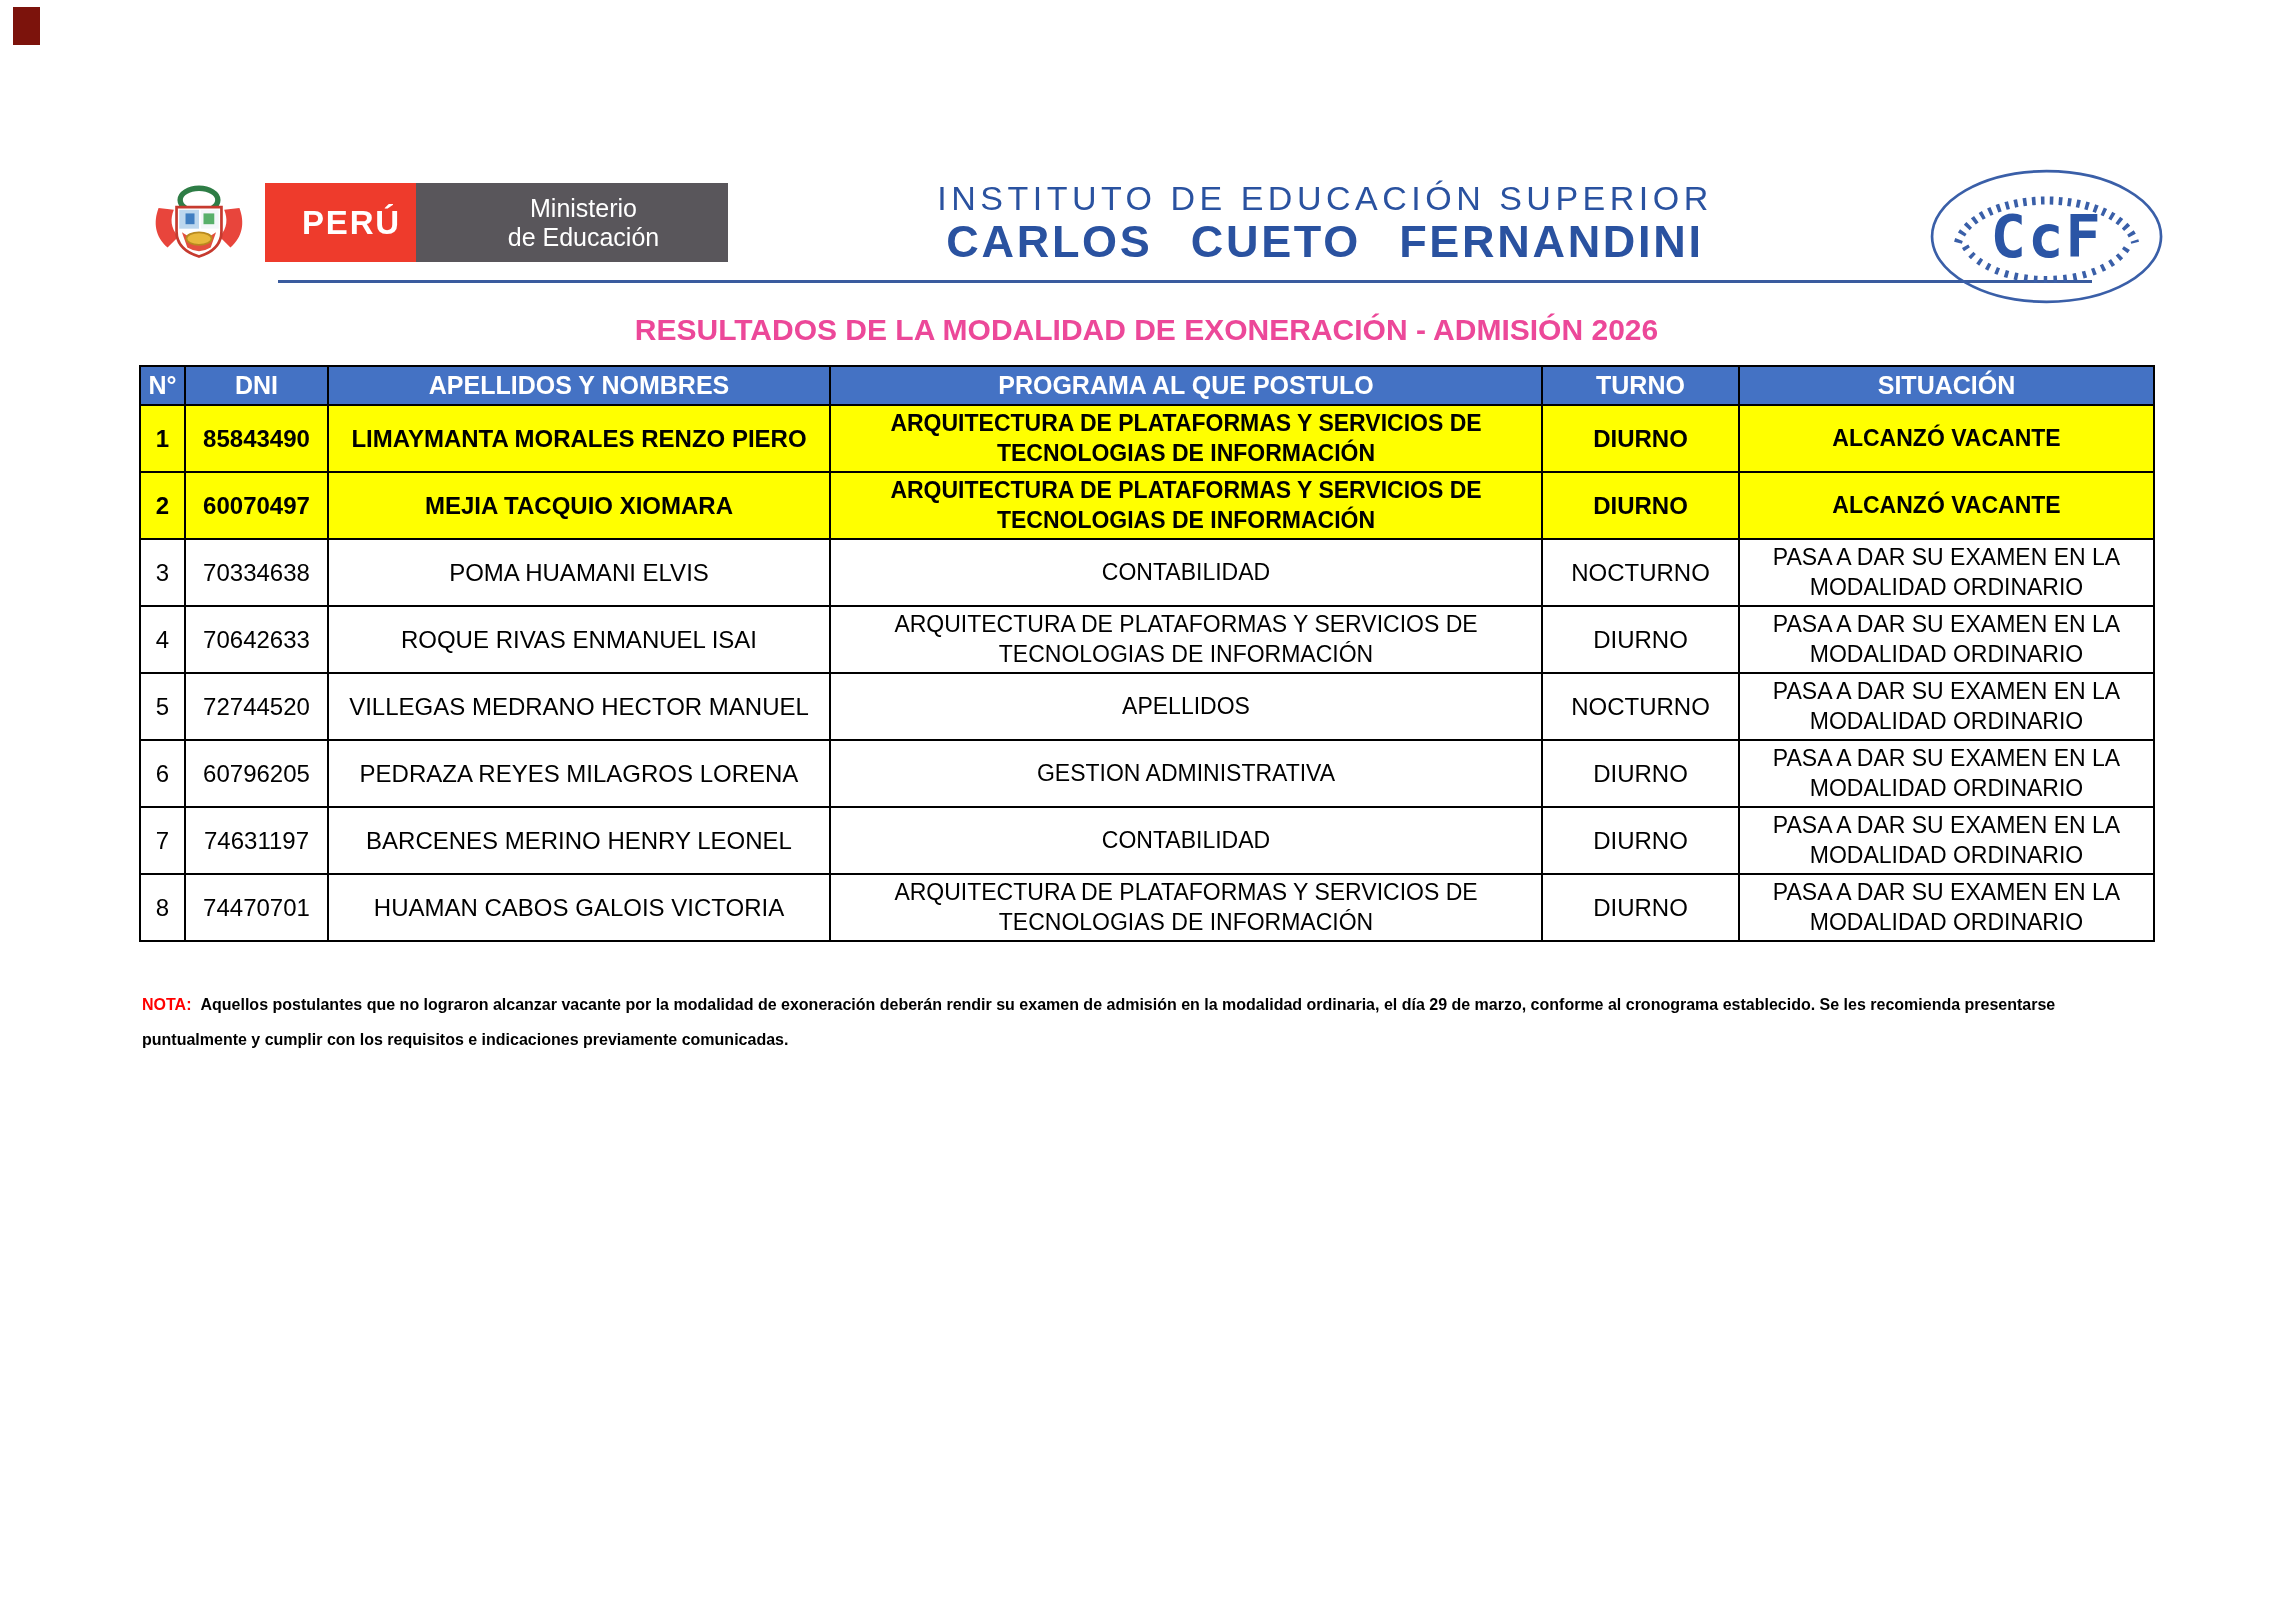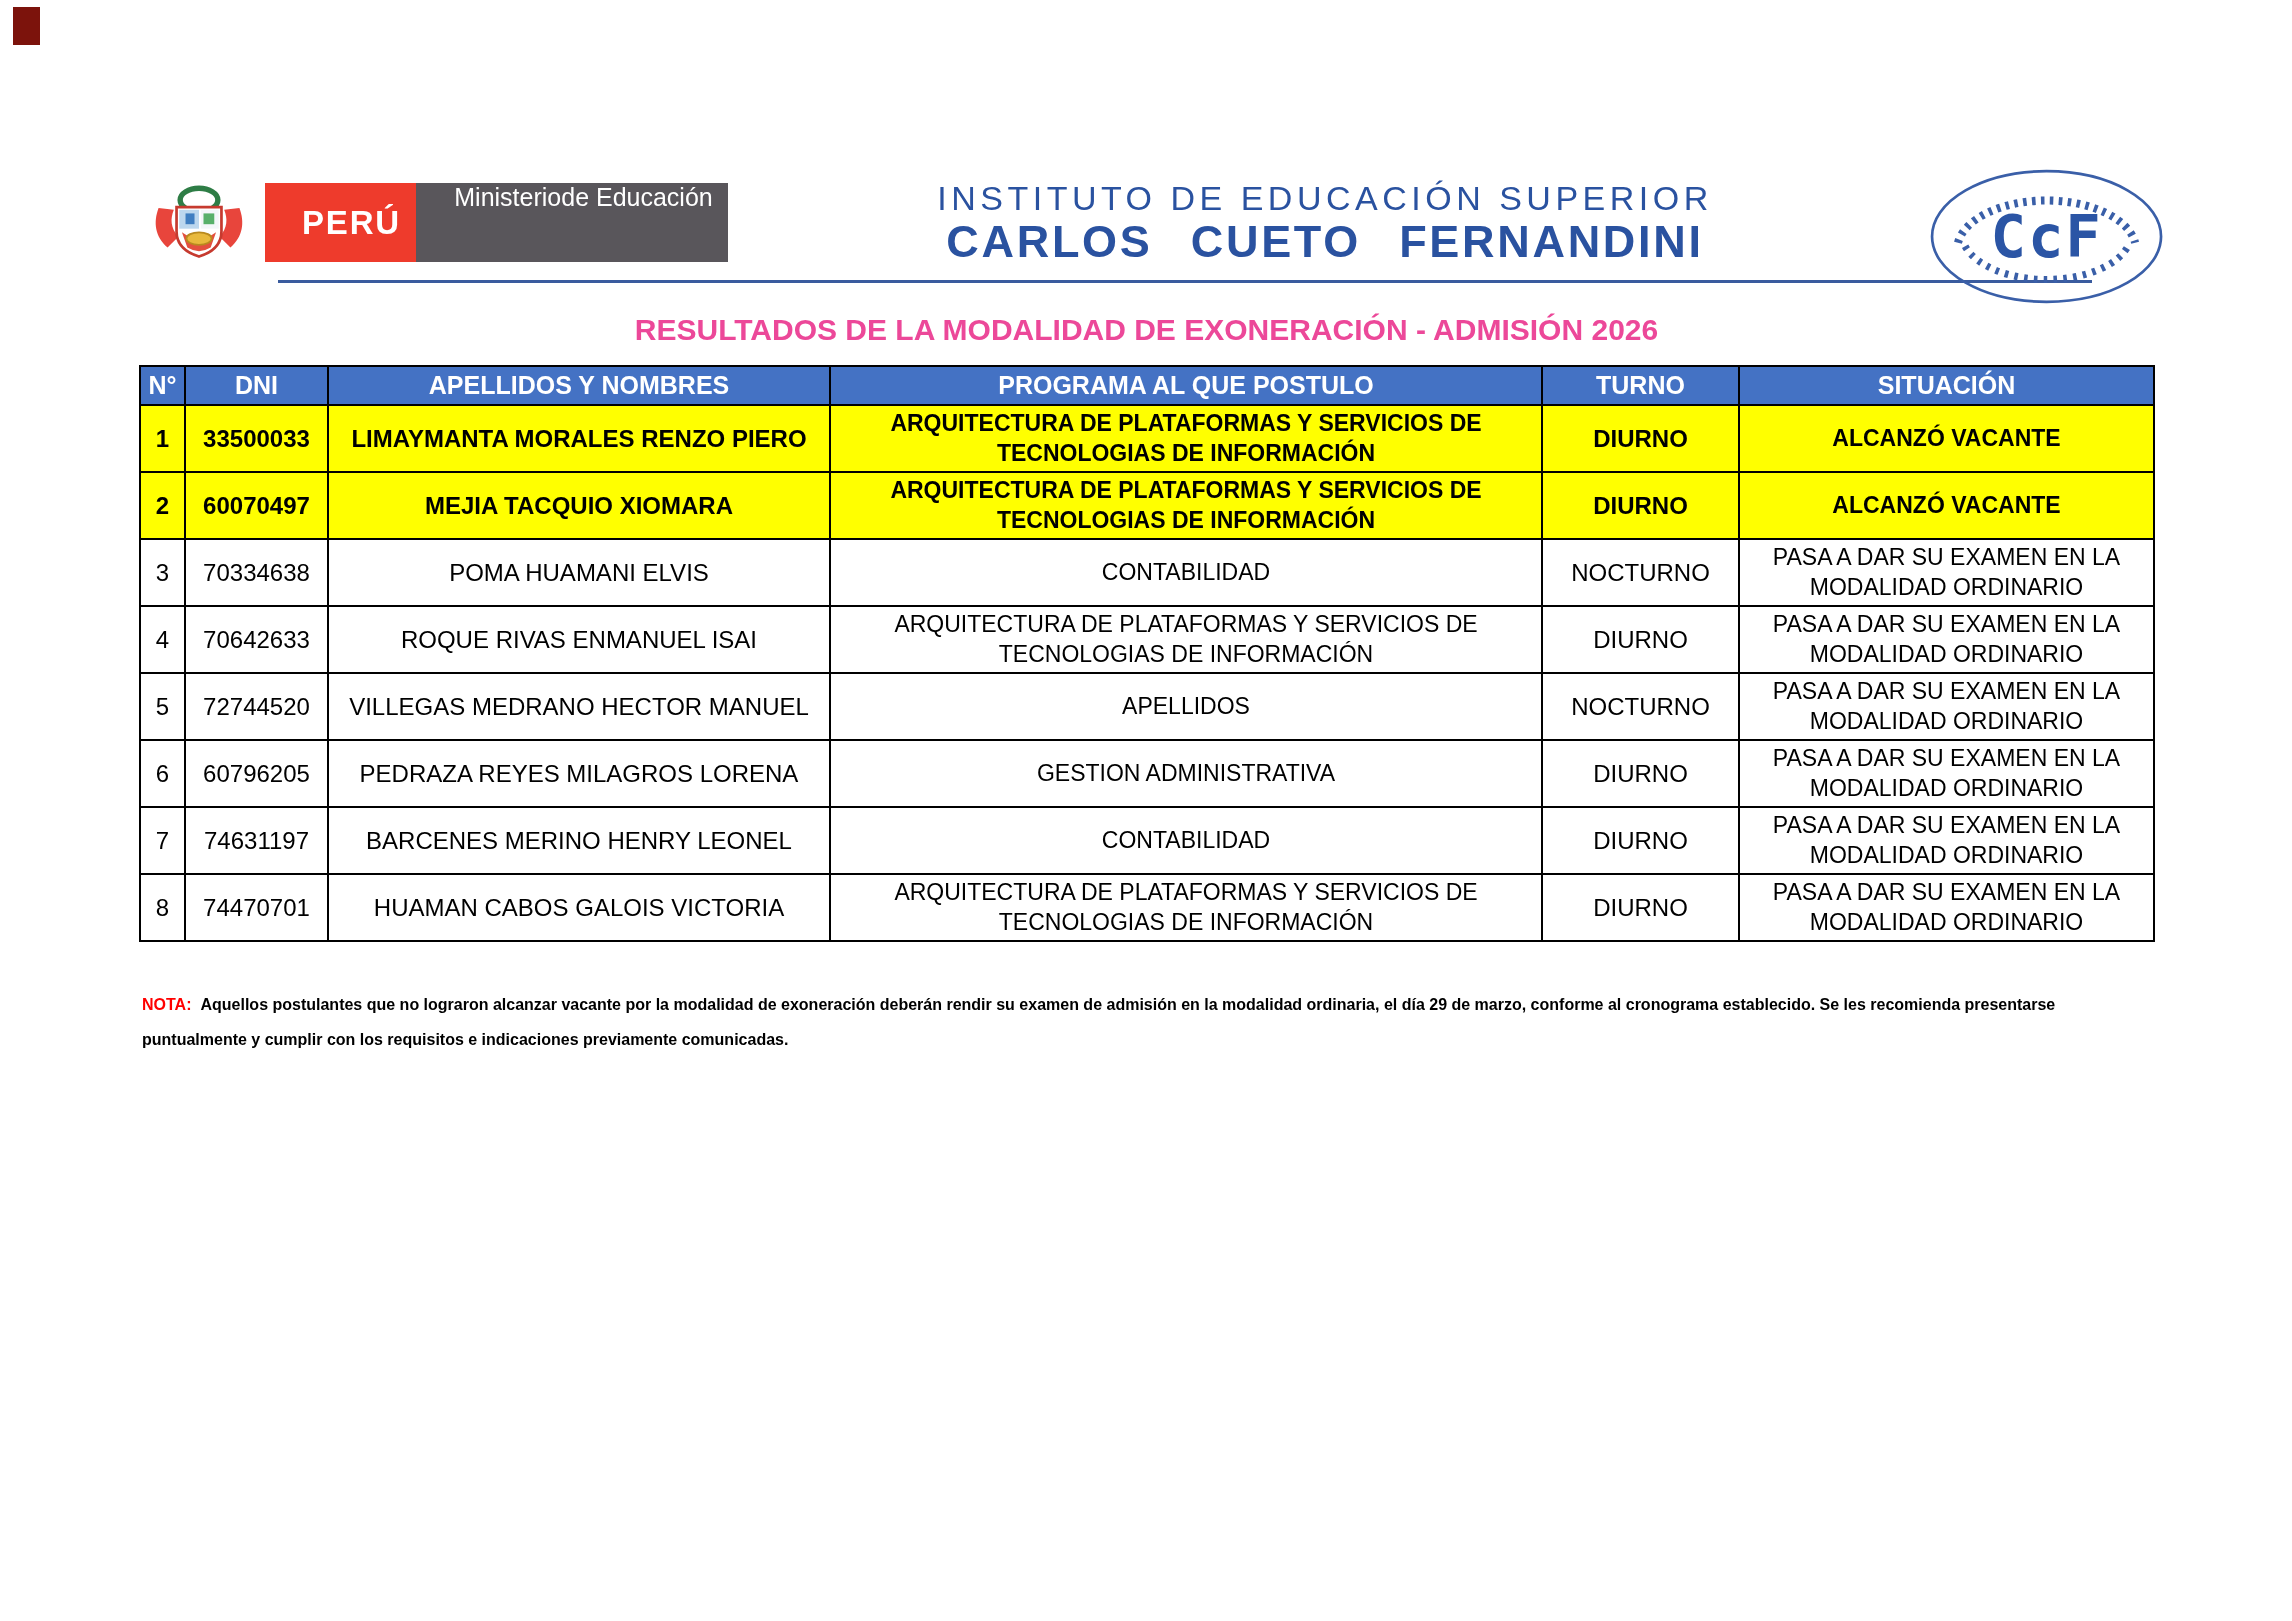--- a/index.html
+++ b/index.html
@@ -23,23 +23,23 @@
     position:absolute; left:265px; top:183px;
     width:173px; height:79px;
     background:#ee3b2c;
     display:flex; align-items:center; justify-content:center;
     color:#fff; font-weight:bold; font-size:33px; letter-spacing:1.8px;
   }
   .ministry-box {
     position:absolute; left:416px; top:183px;
     width:312px; height:79px;
     background:#59565b;
-    display:flex; flex-direction:row; justify-content:center;
+    display:flex; flex-direction:column; justify-content:center;
     padding-left:23px;
-    color:#fff; font-size:25px; line-height:29px;
+    color:#fff; font-size:25px; line-height:29px;align-items:center;
   }
   .institute {
     position:absolute; left:913px; top:179px; width:824px;
     text-align:center; color:#2a52a0;
   }
   .institute .l1 { font-size:34px; font-weight:normal; letter-spacing:4.5px; }
   .institute .l2 { font-size:45px; font-weight:bold; letter-spacing:2.7px; word-spacing:23px; line-height:47px; }
   .institute .l3 { font-family:"Liberation Serif", serif; font-size:25px; font-weight:bold; letter-spacing:0.9px; }
   .header-rule {
     position:absolute; left:278px; top:280px;
@@ -135,21 +135,21 @@
           <th>DNI</th>
           <th>APELLIDOS Y NOMBRES</th>
           <th>PROGRAMA AL QUE POSTULO</th>
           <th>TURNO</th>
           <th>SITUACIÓN</th>
         </tr>
       </thead>
       <tbody>
           <tr class="hl">
       <td class="c-n">1</td>
-      <td class="c-dni">33500033</td>
+      <td class="c-dni">85843490</td>
       <td class="c-name">LIMAYMANTA MORALES RENZO PIERO</td>
       <td class="c-prog">ARQUITECTURA DE PLATAFORMAS Y SERVICIOS DE TECNOLOGIAS DE INFORMACIÓN</td>
       <td class="c-shift">DIURNO</td>
       <td class="c-status">ALCANZÓ VACANTE</td>
     </tr>
           <tr class="hl">
       <td class="c-n">2</td>
       <td class="c-dni">60070497</td>
       <td class="c-name">MEJIA TACQUIO XIOMARA</td>
       <td class="c-prog">ARQUITECTURA DE PLATAFORMAS Y SERVICIOS DE TECNOLOGIAS DE INFORMACIÓN</td>

